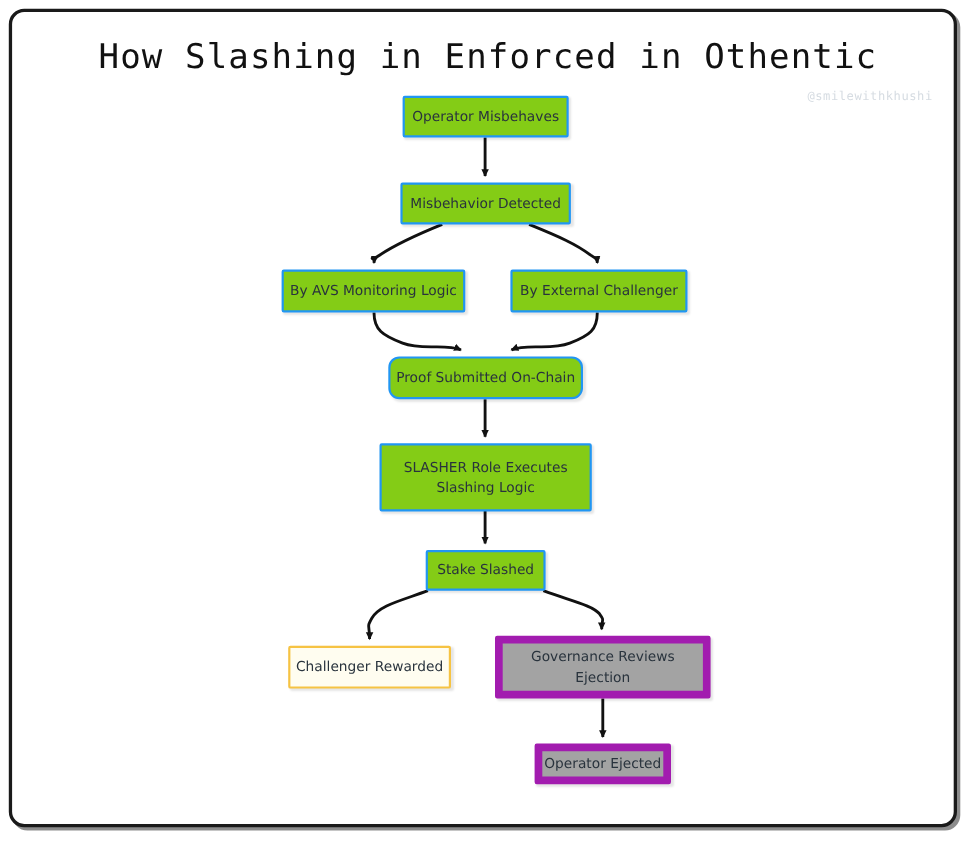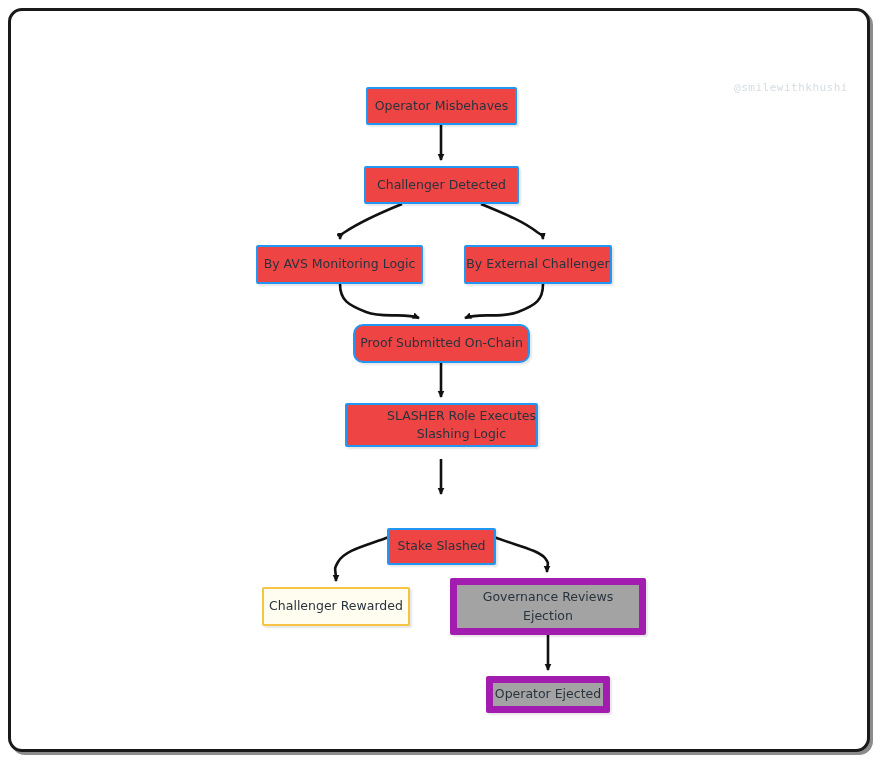--- a/index.html
+++ b/index.html
@@ -67,39 +67,40 @@
     align-items: center;
     justify-content: center;
     text-align: center;
     font-size: 12.5px;
     line-height: 1.45;
     color: #29333d;
     border-radius: 2px;
     box-shadow: 2px 2px 2px rgba(0,0,0,0.10);
   }
   .node.blue {
-    background: #ef4444;
+    background: #84cc16;
     border: 2px solid #2196f3;
   }
   .node.yellow {
     background: #fffdf0;
     border: 2px solid #f6c343;
   }
   .node.purple {
     background: #a3a3a3;
     border: 7px solid #a21caf;
   }
   .node .label { display: block; white-space: pre-line; }
 </style>
 </head>
 <body>
 
 <div id="canvas">
   <div class="frame"></div>
 
+  <div class="title">How Slashing in Enforced in Othentic</div>
   <div class="watermark">@smilewithkhushi</div>
 
   <svg class="edges" viewBox="0 0 887 768">
     <defs>
       <marker id="arrow" markerWidth="9" markerHeight="9" refX="6.2" refY="4" orient="auto" markerUnits="userSpaceOnUse">
         <path d="M0,0.6 L7.2,4 L0,7.4 z" fill="#111111"></path>
       </marker>
     </defs>
     <g fill="none" stroke="#111111" stroke-width="2.6" marker-end="url(#arrow)">
       <path d="M441,125 L441,160"></path>
@@ -113,41 +114,41 @@
       <path d="M494,537 C518,546 538,550 545,558 C550,565 547,562 547,572"></path>
       <path d="M548,635 L548,670"></path>
     </g>
   </svg>
 
   <div class="node blue" style="left:366px; top:87px; width:151px; height:38px;">
     <span class="label">Operator Misbehaves</span>
   </div>
 
   <div class="node blue" style="left:364px; top:166px; width:155px; height:38px;">
-    <span class="label">Challenger Detected</span>
+    <span class="label">Misbehavior Detected</span>
   </div>
 
   <div class="node blue" style="left:256px; top:245px; width:167px; height:39px;">
     <span class="label">By AVS Monitoring Logic</span>
   </div>
 
-  <div class="node blue" style="left:464px; top:245px; width:148px; height:39px;">
+  <div class="node blue" style="left:464px; top:245px; width:161px; height:39px;">
     <span class="label">By External Challenger</span>
   </div>
 
   <div class="node blue" style="left:353px; top:324px; width:177px; height:39px;border-radius:10px;">
     <span class="label">Proof Submitted On-Chain</span>
   </div>
 
-  <div class="node blue" style="left:345px; top:403px; width:193px; height:44px;justify-content:flex-end;">
+  <div class="node blue" style="left:345px; top:403px; width:193px; height:62px;">
     <span class="label">SLASHER Role Executes
 Slashing Logic</span>
   </div>
 
-  <div class="node blue" style="left:387px; top:500px; width:109px; height:37px;margin-top:28px;">
+  <div class="node blue" style="left:387px; top:500px; width:109px; height:37px;">
     <span class="label">Stake Slashed</span>
   </div>
 
   <div class="node yellow" style="left:262px; top:587px; width:148px; height:39px;">
     <span class="label">Challenger Rewarded</span>
   </div>
 
   <div class="node purple" style="left:450px; top:578px; width:196px; height:57px;">
     <span class="label">Governance Reviews
 Ejection</span>

